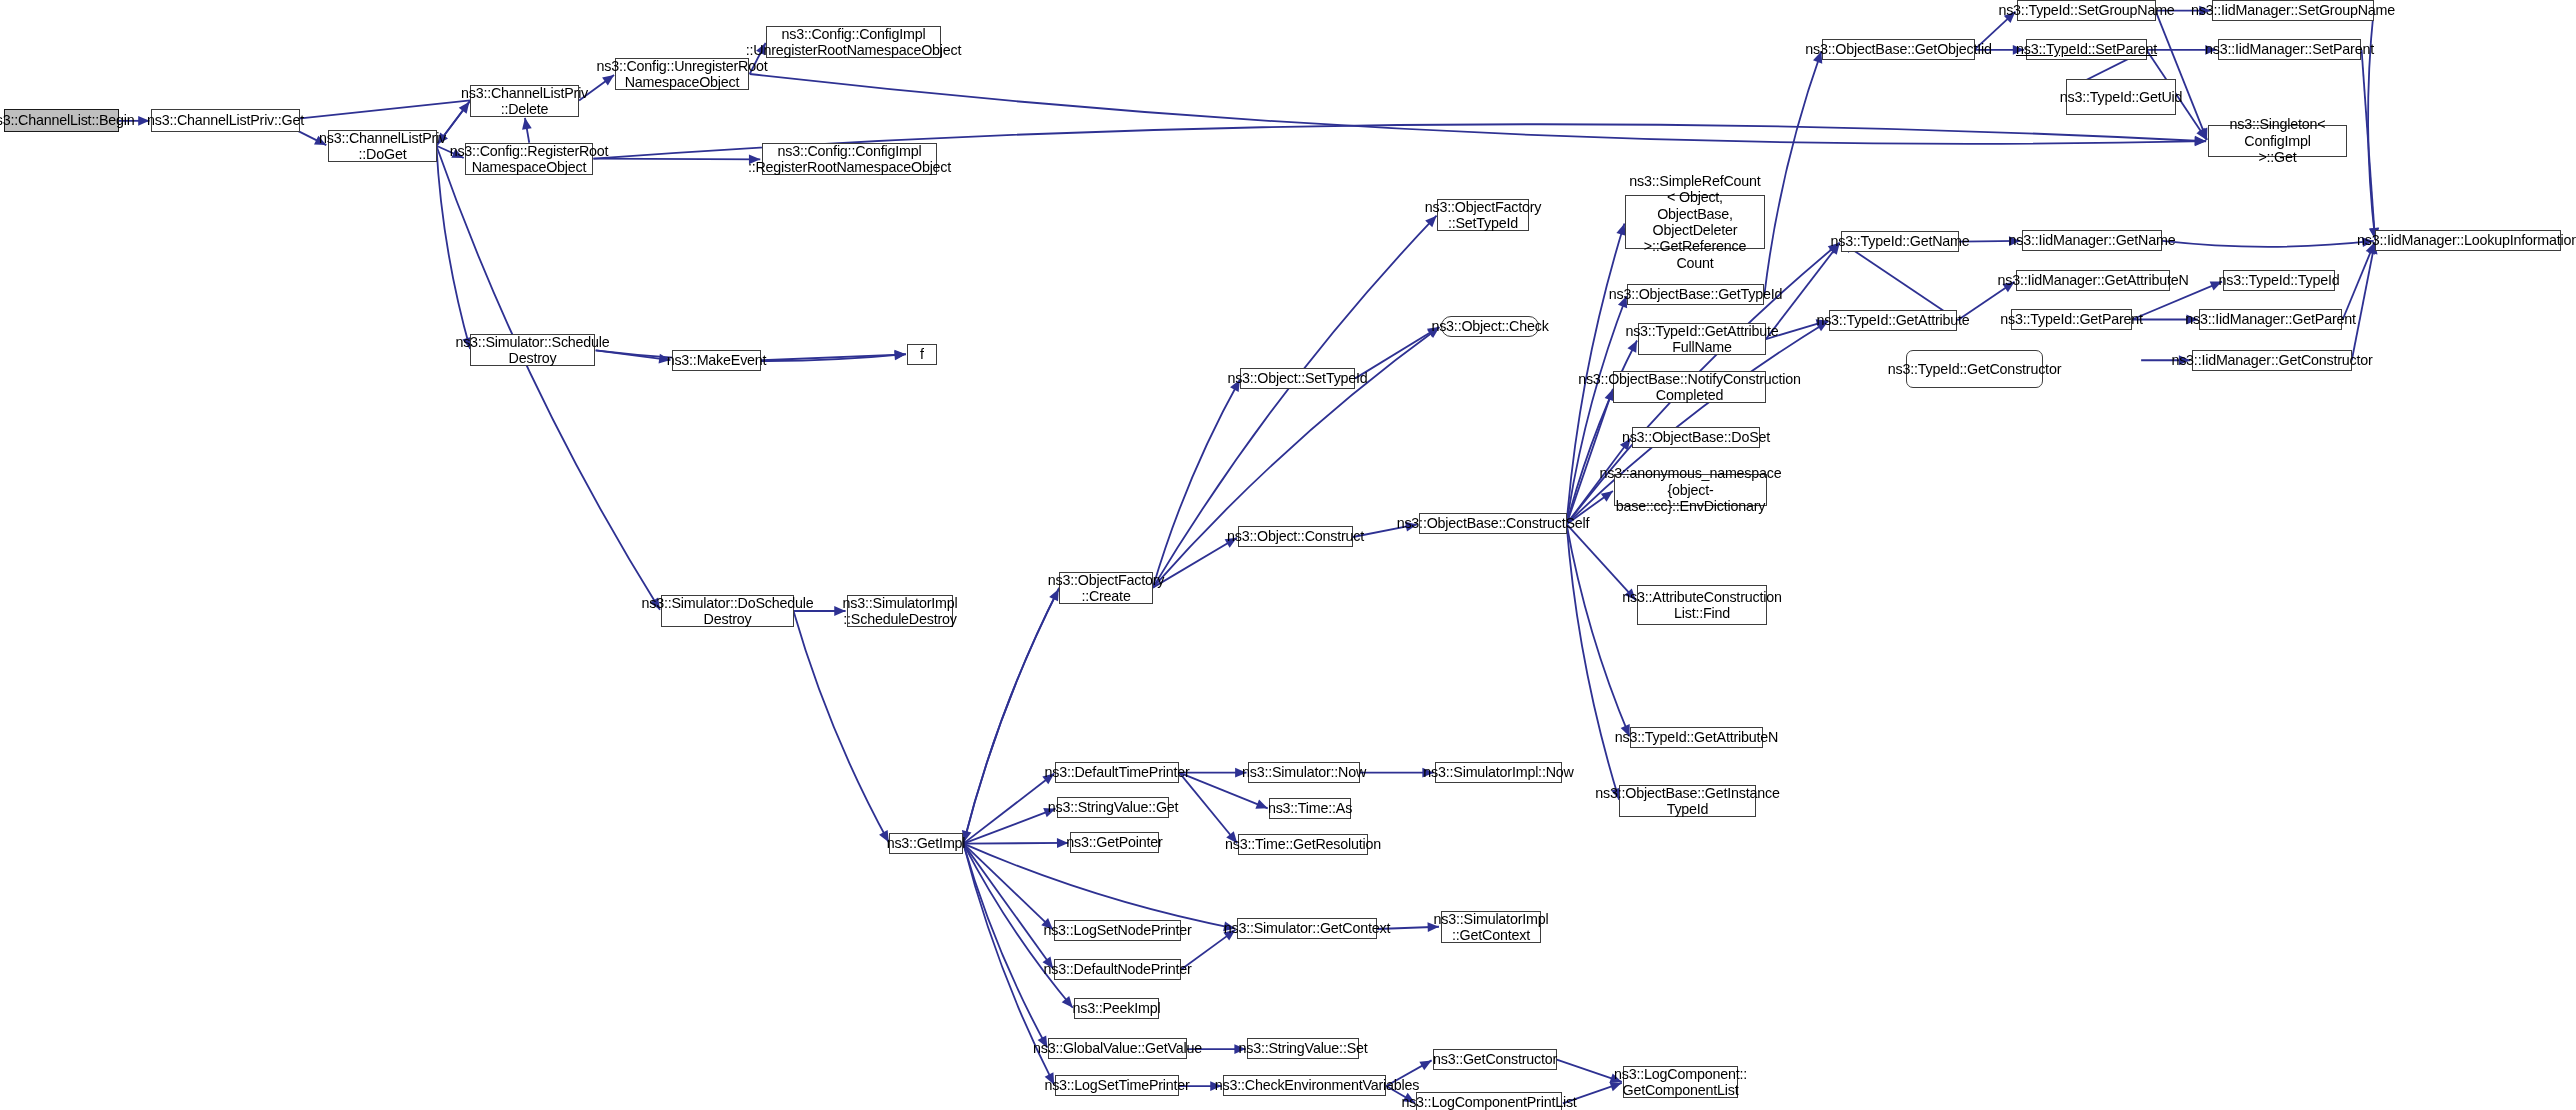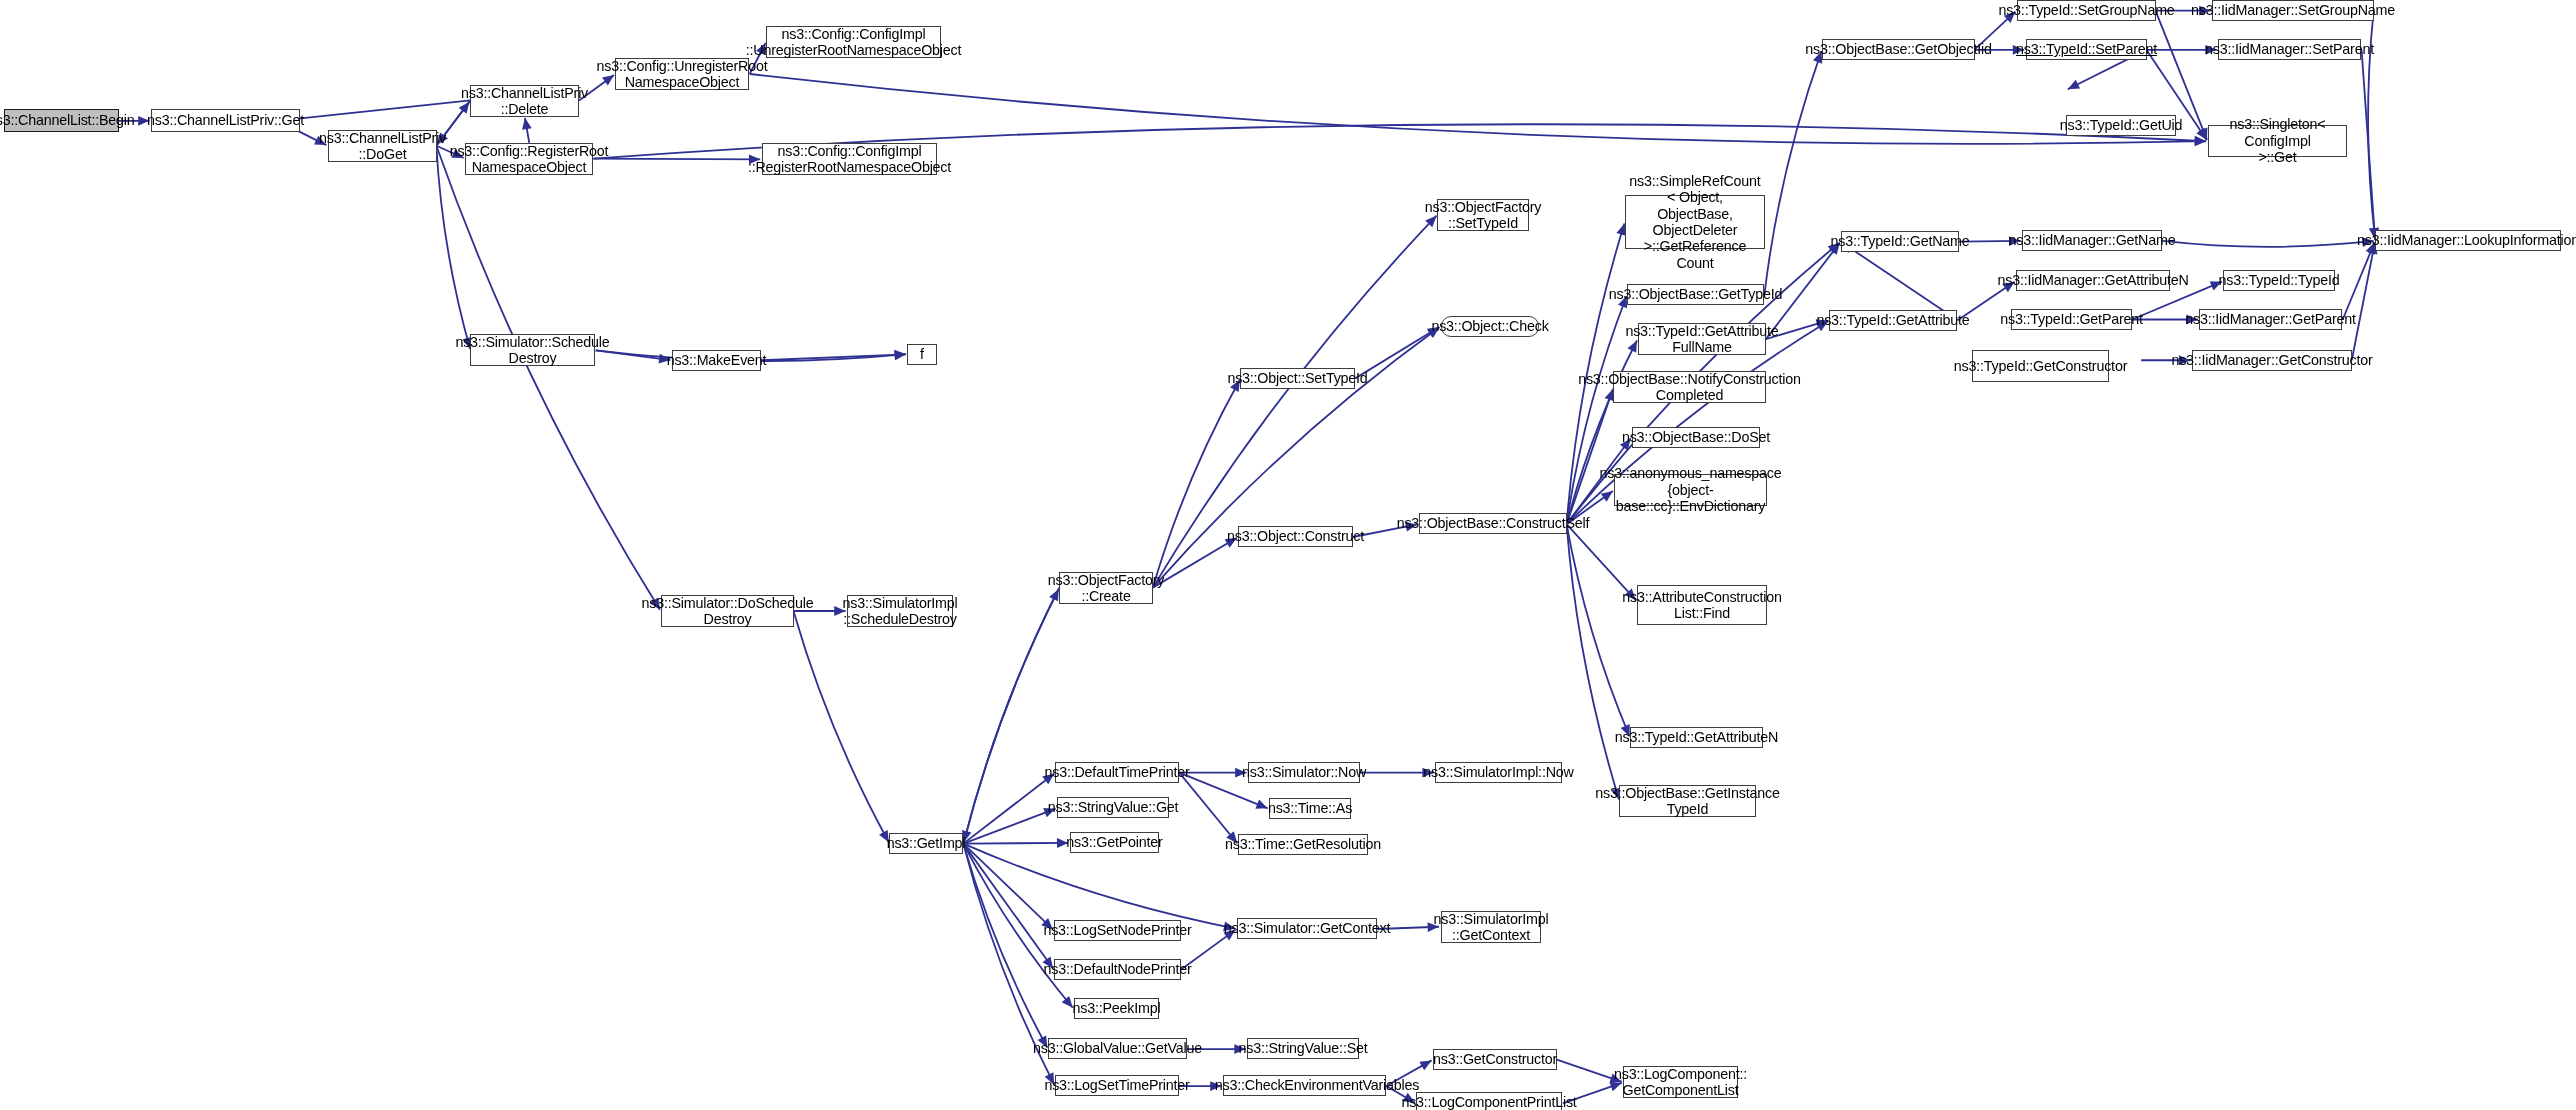--- a/index.html
+++ b/index.html
@@ -227,32 +227,32 @@
       <div class="node" style="left: 1637px; top: 585px; width: 130px; height: 40px;">ns3::AttributeConstruction
 List::Find</div>
       <div class="node" style="left: 1630px; top: 727px; width: 133px; height: 21px;">ns3::TypeId::GetAttributeN</div>
       <div class="node" style="left: 1619px; top: 785px; width: 137px; height: 32px;">ns3::ObjectBase::GetInstance
 TypeId</div>
       <div class="node" style="left: 1822px; top: 39px; width: 153px; height: 21px;">ns3::ObjectBase::GetObjectIid</div>
       <div class="node" style="left: 2017px; top: 0px; width: 139px; height: 21px;">ns3::TypeId::SetGroupName</div>
       <div class="node" style="left: 2212px; top: 0px; width: 162px; height: 21px;">ns3::IidManager::SetGroupName</div>
       <div class="node" style="left: 2026px; top: 39px; width: 121px; height: 21px; text-decoration: underline;">ns3::TypeId::SetParent</div>
       <div class="node" style="left: 2218px; top: 39px; width: 143px; height: 21px;">ns3::IidManager::SetParent</div>
-      <div class="node" style="left: 2066px; top: 79px; width: 110px; height: 21px; margin-top: 36px;">ns3::TypeId::GetUid</div>
+      <div class="node" style="left: 2066px; top: 79px; width: 110px; height: 36px;">ns3::TypeId::GetUid</div>
       <div class="node" style="left: 2208px; top: 125px; width: 139px; height: 32px;">ns3::Singleton&lt; ConfigImpl
 &gt;::Get</div>
       <div class="node" style="left: 1841px; top: 231px; width: 118px; height: 21px;">ns3::TypeId::GetName</div>
       <div class="node" style="left: 2022px; top: 230px; width: 140px; height: 21px;">ns3::IidManager::GetName</div>
       <div class="node" style="left: 2375px; top: 230px; width: 186px; height: 21px;">ns3::IidManager::LookupInformation</div>
       <div class="node" style="left: 2016px; top: 270px; width: 154px; height: 21px;">ns3::IidManager::GetAttributeN</div>
       <div class="node" style="left: 2223px; top: 270px; width: 112px; height: 21px;">ns3::TypeId::TypeId</div>
       <div class="node" style="left: 1829px; top: 310px; width: 128px; height: 21px;">ns3::TypeId::GetAttribute</div>
       <div class="node" style="left: 2011px; top: 309px; width: 121px; height: 21px;">ns3::TypeId::GetParent</div>
       <div class="node" style="left: 2199px; top: 309px; width: 143px; height: 21px;">ns3::IidManager::GetParent</div>
-      <div class="node" style="left: 1972px; top: 350px; width: 137px; height: 32px;">ns3::TypeId::GetConstructor</div>
+      <div class="node" style="left: 1906px; top: 350px; width: 137px; height: 38px; border-radius: 7px;">ns3::TypeId::GetConstructor</div>
       <div class="node" style="left: 2192px; top: 350px; width: 160px; height: 21px;">ns3::IidManager::GetConstructor</div>
       <div class="node" style="left: 1055px; top: 762px; width: 124px; height: 21px;">ns3::DefaultTimePrinter</div>
       <div class="node" style="left: 1248px; top: 762px; width: 112px; height: 21px;">ns3::Simulator::Now</div>
       <div class="node" style="left: 1435px; top: 762px; width: 127px; height: 21px;">ns3::SimulatorImpl::Now</div>
       <div class="node" style="left: 1057px; top: 797px; width: 112px; height: 21px;">ns3::StringValue::Get</div>
       <div class="node" style="left: 1269px; top: 798px; width: 82px; height: 21px;">ns3::Time::As</div>
       <div class="node" style="left: 1070px; top: 832px; width: 89px; height: 21px;">ns3::GetPointer</div>
       <div class="node" style="left: 1238px; top: 834px; width: 130px; height: 21px;">ns3::Time::GetResolution</div>
       <div class="node" style="left: 1054px; top: 920px; width: 127px; height: 21px;">ns3::LogSetNodePrinter</div>
       <div class="node" style="left: 1237px; top: 918px; width: 140px; height: 21px;">ns3::Simulator::GetContext</div>

